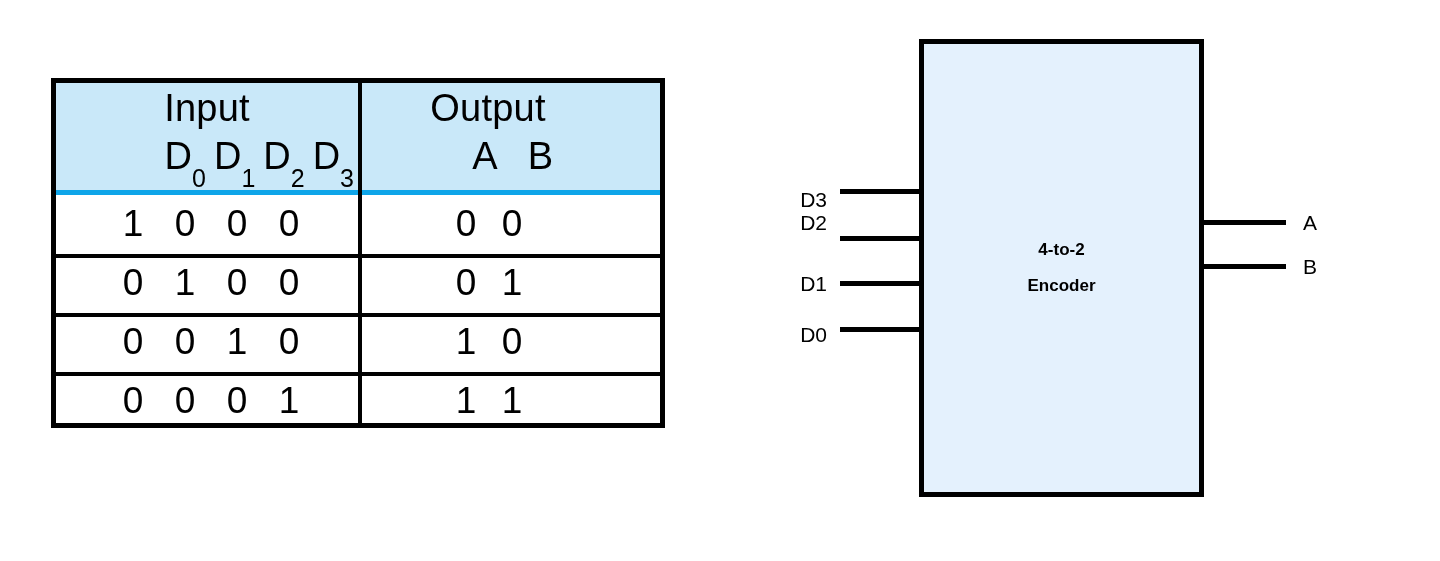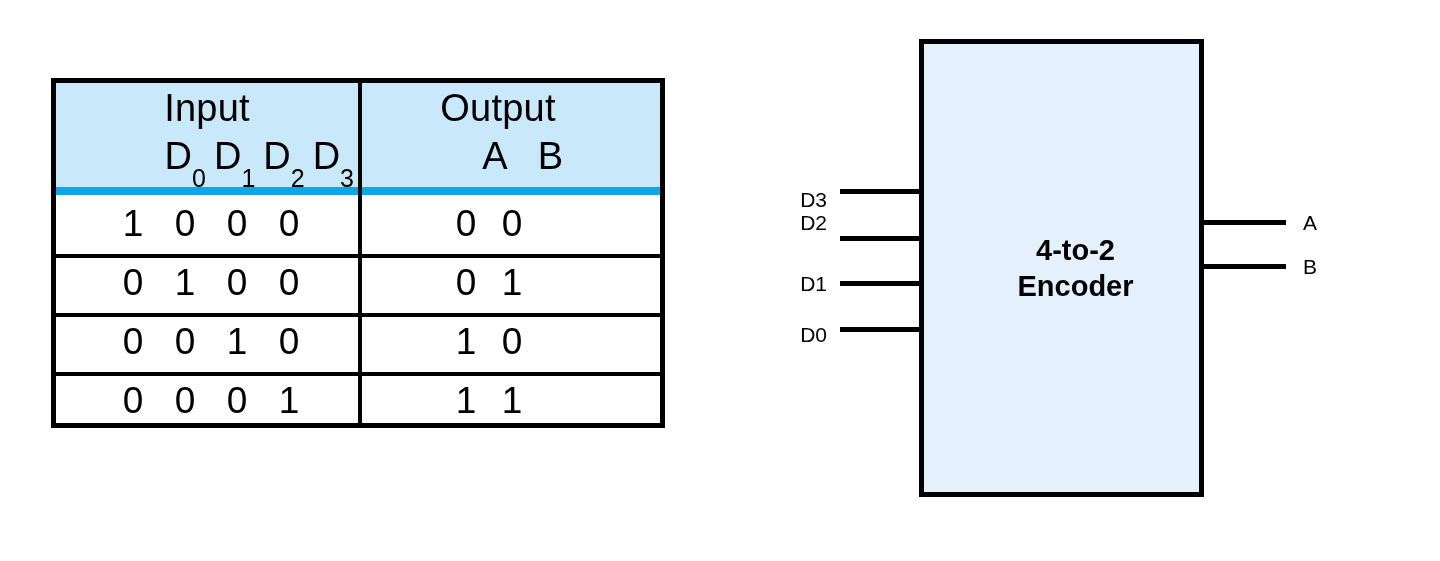--- a/index.html
+++ b/index.html
@@ -48,31 +48,31 @@
     z-index: 4;
   }
   
   .tt-header {
     position: absolute;
     left: 0;
     top: 0;
     width: 100%;
     height: 112px;
     background: #c9e8f9;
-    border-bottom: 8px solid #0ea5e9;
+    border-bottom: 5px solid #0ea5e9;
     box-sizing: border-box;
     z-index: 2;
   }
   .hdr-cell {
     position: absolute;
     top: 0;
     height: 100%;
   }
   .hdr-cell.left  { left: 0;     width: 302px; }
-  .hdr-cell.right { left: 313px; width: 258px; }
+  .hdr-cell.right { left: 303px; width: 258px; }
 
   .hdr-title {
     position: absolute;
     top: 0px;
     left: 0;
     width: 100%;
     text-align: center;
     font-size: 38px;
     line-height: 50px;
     letter-spacing: 0.2px;
@@ -167,24 +167,23 @@
     border: 5px solid #000000;
     box-sizing: border-box;
   }
   #encoder-label {
     position: absolute;
     left: 159px;
     top: 212px;
     width: 285px;
     text-align: center;
     font-weight: bold;
-    font-size: 29px;
+    font-size: 17px;
     line-height: 36px;
     color: #000000;
-    padding-left: 14px;
   }
   .pin-wire {
     position: absolute;
     height: 5px;
     background: #000000;
   }
   .pin-wire.in  { left: 80px;  width: 82px; }   
   .pin-wire.out { left: 442px; width: 84px; }   
 
   .pin-label {

